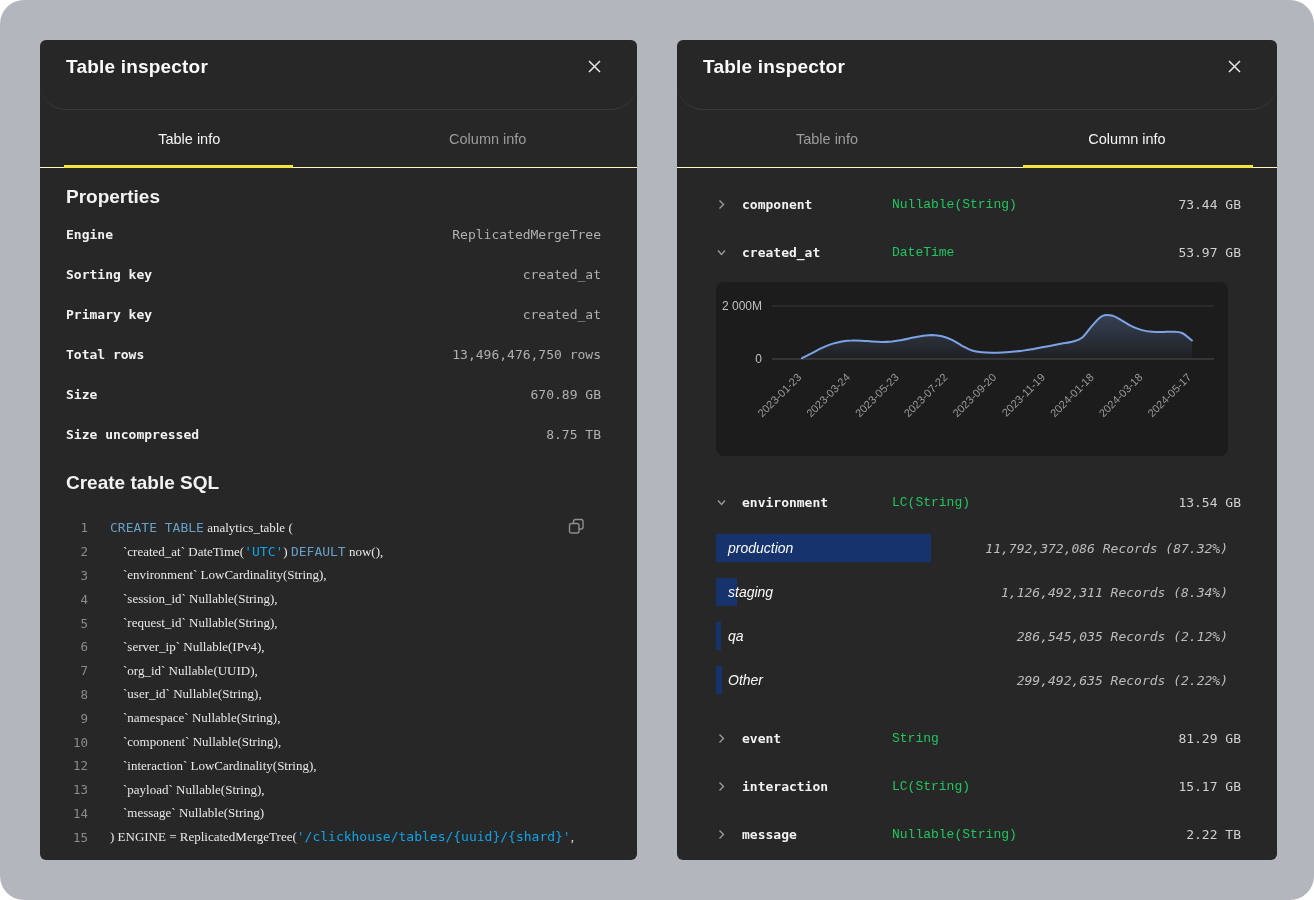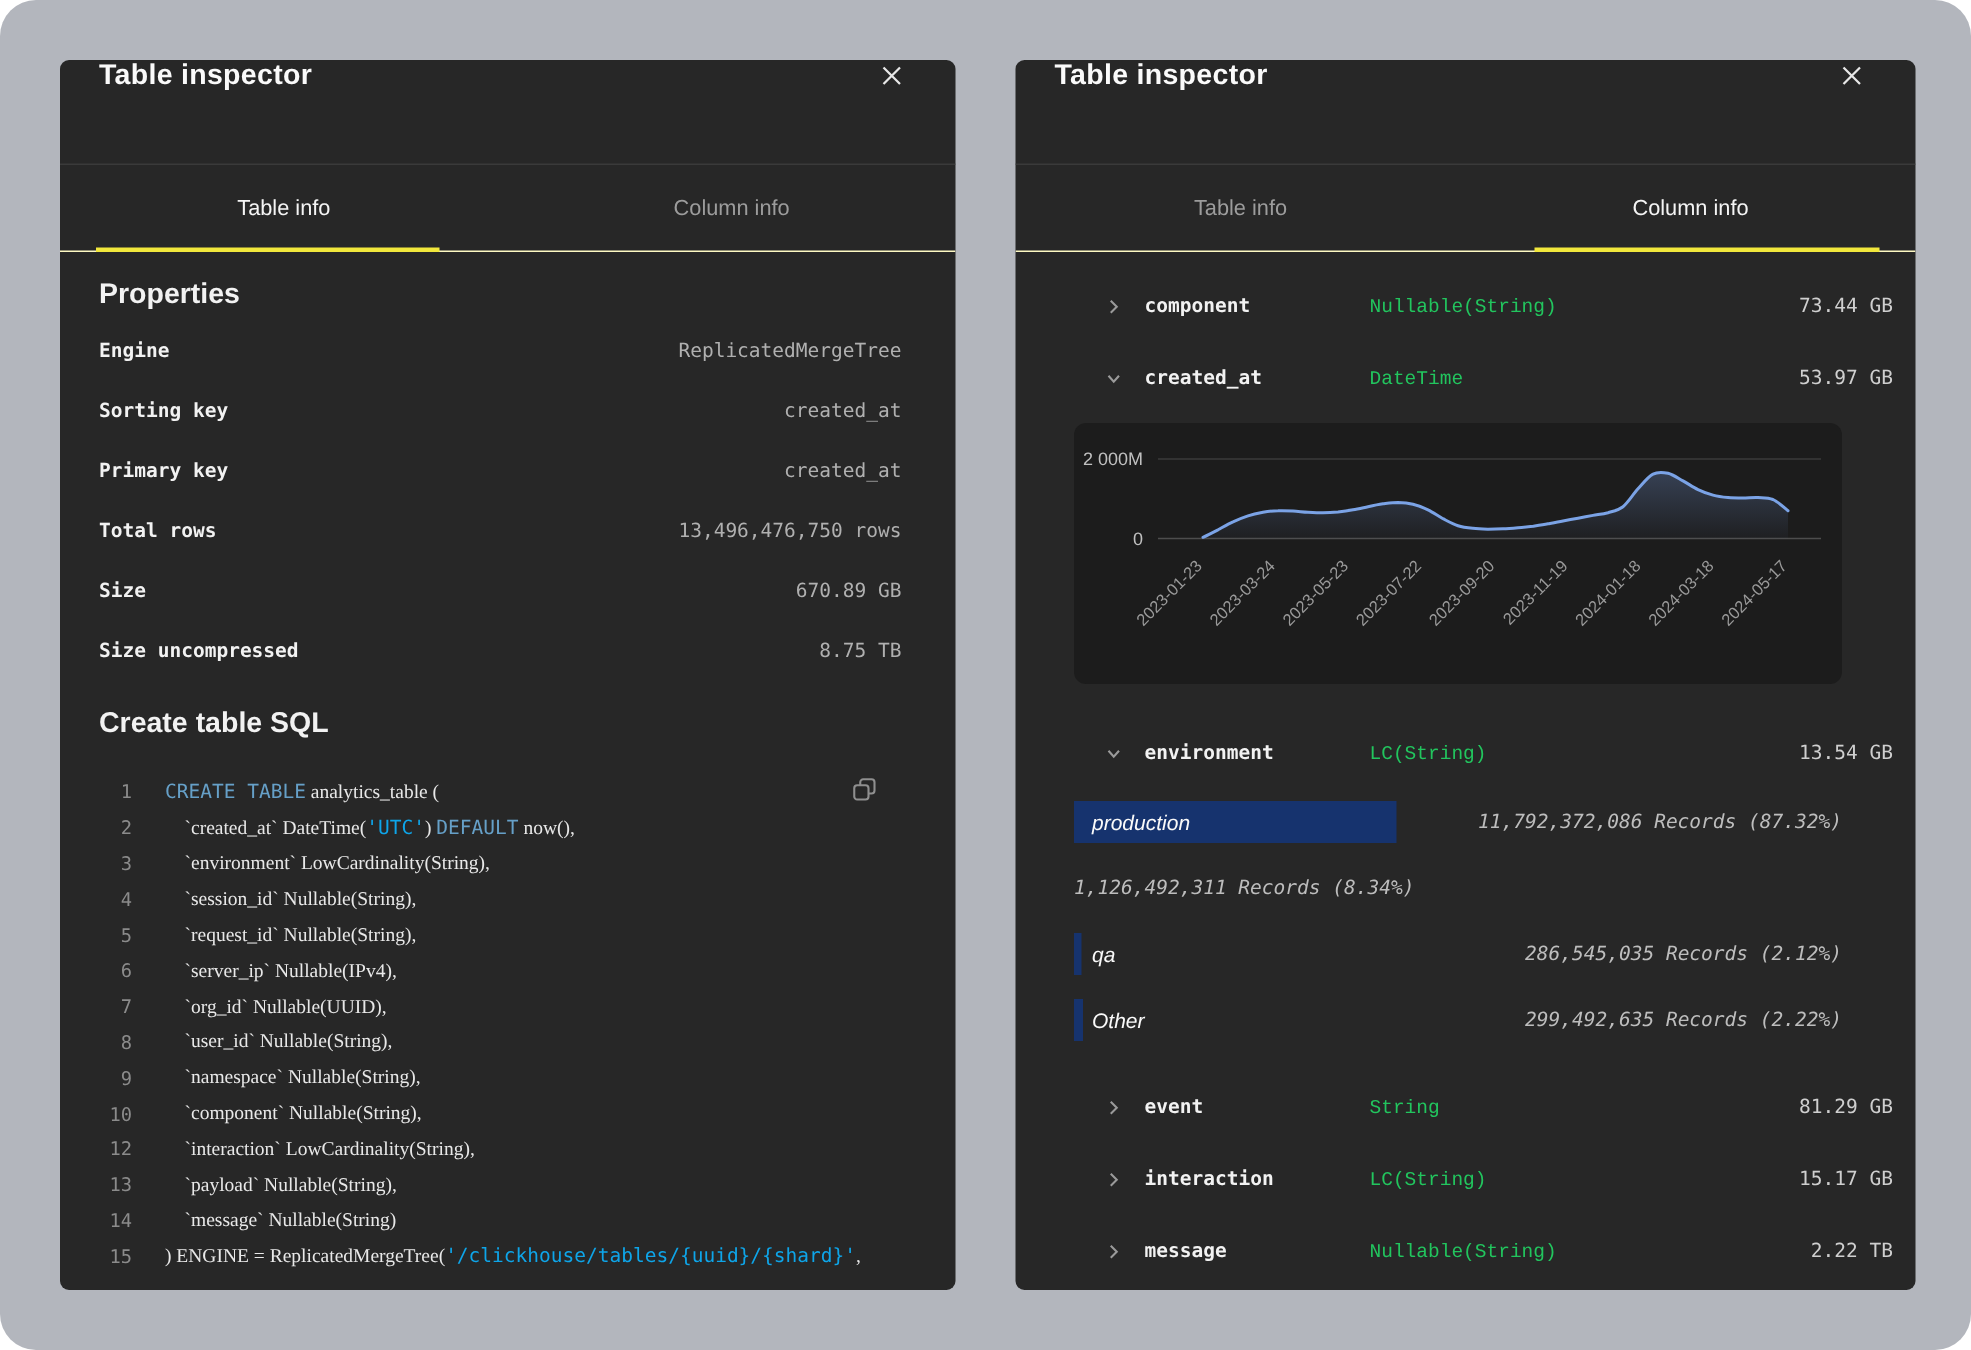--- a/index.html
+++ b/index.html
@@ -10,22 +10,22 @@
     font-family:"Liberation Sans", sans-serif;
   }
   .dlg {
     position:absolute; top:40px; height:820px; background:#272727;
     border-radius:6px; overflow:hidden; color:#ececec;
   }
   .dlg-left { left:40px; width:597px; }
   .dlg-right { left:677px; width:600px; }
 
   .dlg-hd {
-    height:70px; display:flex; justify-content:space-between;
-    padding:0 32px 16px 26px; border-bottom:1px solid #3a3a3a;
+    height:70px; display:flex; align-items:center; justify-content:space-between;
+    padding:0 32px 16px 26px; border-bottom:1px solid #3a3a3a;border-radius:26px;
   }
   .dlg-title { font-size:19px; font-weight:bold; color:#fafafa; letter-spacing:.2px; }
   .close-btn { background:none; border:none; cursor:pointer; display:flex; padding:4px; }
 
   .tabs { display:flex; height:58px; border-bottom:1px solid #fef9c3; }
   .tab {
     flex:1; position:relative; display:flex; align-items:center; justify-content:center;
     font-size:14.5px; color:#9c9c9c; cursor:pointer; background:none; border:none;
     font-family:"Liberation Sans", sans-serif;
   }
@@ -47,21 +47,21 @@
   .sql-line { display:flex; align-items:center; height:23.8px; font-family:"DejaVu Sans Mono", monospace; font-size:13px; }
   .ln { width:22px; flex:none; text-align:right; color:#8b8b8b; margin-right:22px; font-size:12.5px; }
   .code { white-space:pre; color:#e8e8e8; }
   .code .kw { color:#66a0c8; }
   .code .str { color:#0ea5e9; }
   .code .pl { color:#e8e8e8;font-family:Liberation Serif, serif; }
   .copy-btn { position:absolute; top:0; right:14px; background:none; border:none; cursor:pointer; padding:2px; }
 
   
   .rc { padding-top:12px; }
-  .col-row { display:flex; align-items:center; height:48px; padding:0 36px 0 39px; cursor:pointer; background:none; border:none; width:100%;margin-left:21px; }
+  .col-row { display:flex; align-items:center; height:48px; padding:0 36px 0 39px; cursor:pointer; background:none; border:none; width:100%; }
   .chev { width:26px; flex:none; display:flex; align-items:center; }
   .col-name { width:150px; flex:none; text-align:left; font-family:"DejaVu Sans Mono", monospace; font-weight:bold; font-size:13px; color:#f2f2f2; }
   .col-type { flex:1; text-align:left; font-family:Liberation Mono, monospace; font-size:13px; color:#22c55e; }
   .col-size { width:150px; flex:none; text-align:right; font-family:"DejaVu Sans Mono", monospace; font-size:13px; color:#cfcfcf; }
   .col-row.mt { margin-top:12px; }
 
   .chart-card { margin:6px 49px 22px 39px; height:174px; background:#1c1c1c; border-radius:8px; }
 
   .dist-row { display:flex; align-items:center; justify-content:space-between; height:44px; padding:0 49px 0 39px;font-style:italic; }
   .dist-left { position:relative; height:28px; width:246px; display:flex; align-items:center; }
@@ -253,20 +253,24 @@
           <span class="col-size">13.54 GB</span>
         </button>
         <div class="dist-row">
           <div class="dist-left">
             <div class="dist-bar" style="width: 214.8px;"></div>
             <span class="dist-label">production</span>
           </div>
           <span class="dist-records">11,792,372,086 Records (87.32%)</span>
         </div>
         <div class="dist-row">
+          <div class="dist-left">
+            <div class="dist-bar" style="width: 20.5px;"></div>
+            <span class="dist-label">staging</span>
+          </div>
           <span class="dist-records">1,126,492,311 Records (8.34%)</span>
         </div>
         <div class="dist-row">
           <div class="dist-left">
             <div class="dist-bar" style="width: 5.2px;"></div>
             <span class="dist-label">qa</span>
           </div>
           <span class="dist-records">286,545,035 Records (2.12%)</span>
         </div>
         <div class="dist-row">

